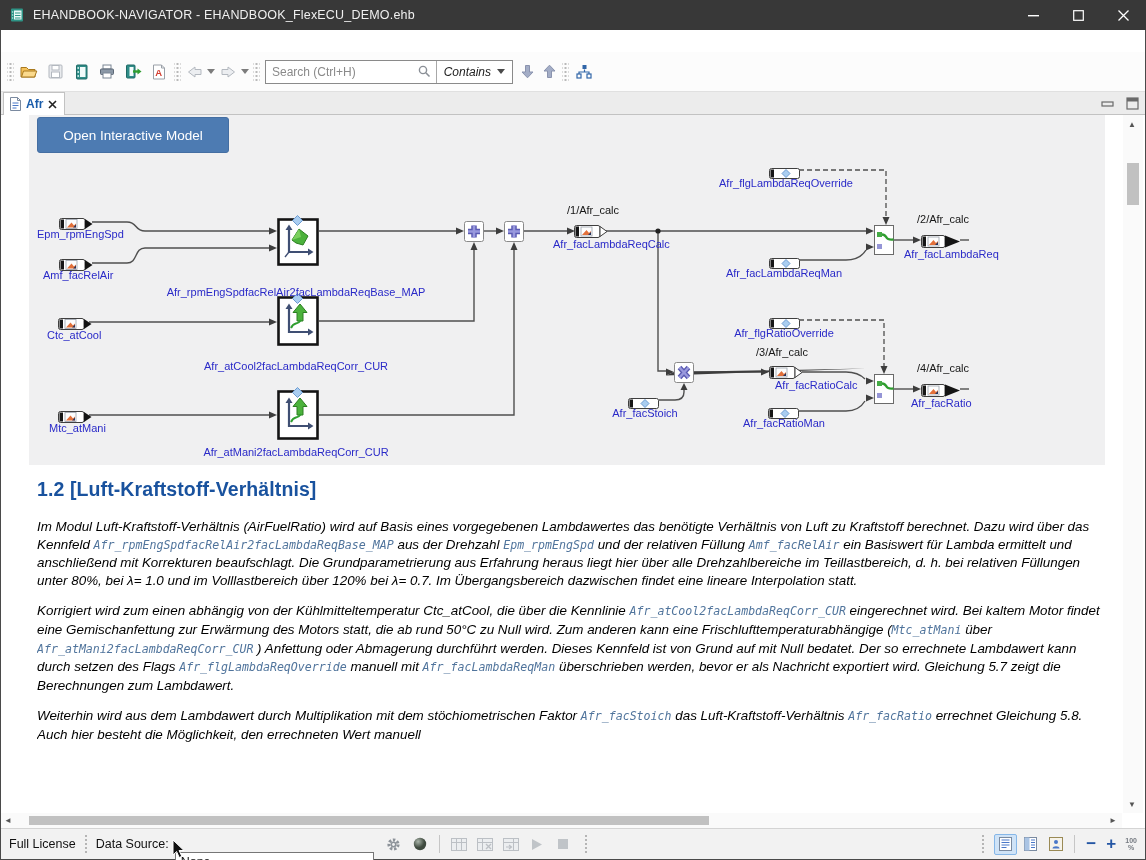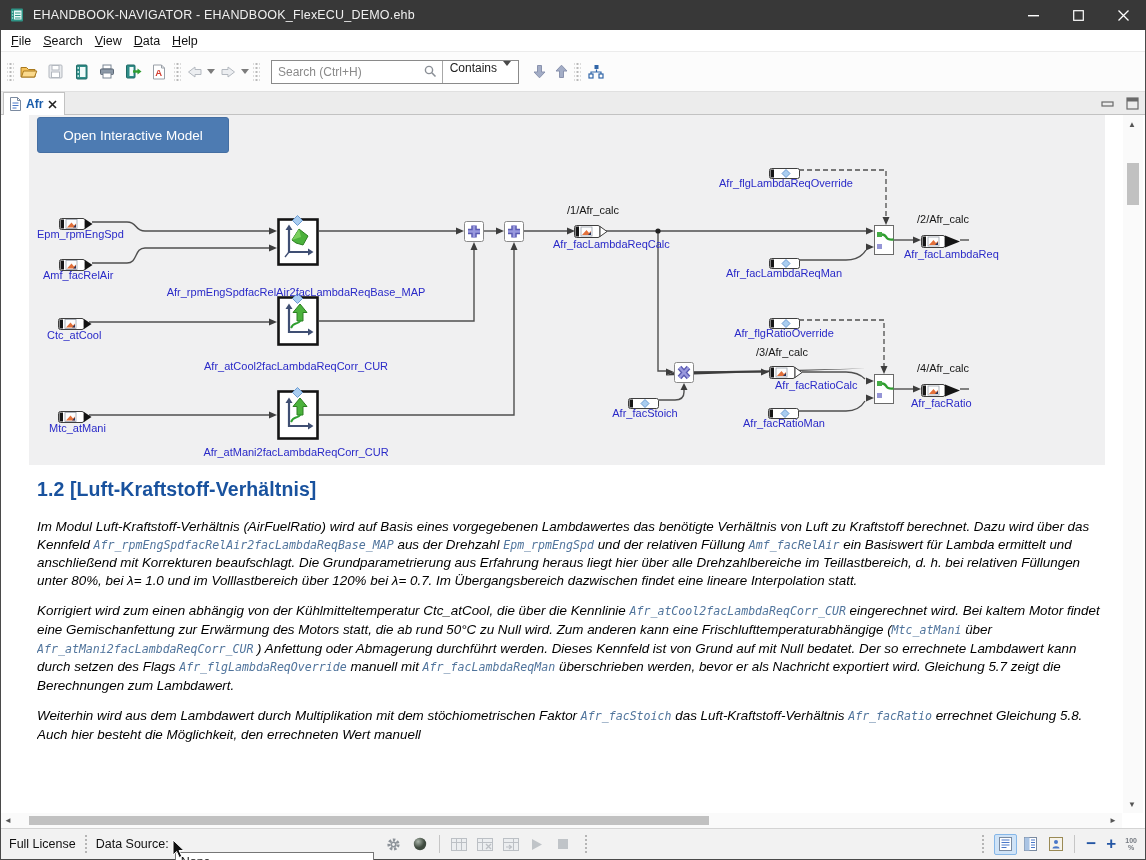--- a/index.html
+++ b/index.html
@@ -23,26 +23,26 @@
   .menu-item::first-letter { text-decoration:underline; }
 
   
   .toolbar { position:absolute; left:1px; top:52px; width:1144px; height:40px; background:#fcfcfc;
              border-bottom:1px solid #e0e0e0; display:flex; align-items:center; padding-left:4px; }
   .grip { width:7px; height:22px; background-image:radial-gradient(#b9b9b9 1px, transparent 1.1px);
           background-size:4px 4px; background-position:center; margin:0 2px; }
   .tb-btn { width:26px; height:26px; display:flex; align-items:center; justify-content:center; border-radius:2px; }
   .tb-caret { width:12px; height:26px; display:flex; align-items:center; justify-content:center; }
   .searchbox { display:flex; align-items:center; height:24px; border:1px solid #8a8a8a; background:#fff;
-               width:248px; margin:0 9px; }
+               width:248px; margin:0 3px; }
   .searchbox input { flex:1; border:none; outline:none; font-size:12px; color:#333; padding:0 6px;
                      font-family:"Liberation Sans",sans-serif; min-width:0; background:transparent; }
   .searchbox input::placeholder { color:#8a8a8a; }
   .sb-div { width:1px; height:22px; background:#a8a8a8; }
-  .contains { display:flex; align-items:flex-start; gap:6px; padding:0 7px; font-size:12px; color:#222; height:22px; }
+  .contains { display:flex; align-items:center; gap:6px; padding:0 7px; font-size:12px; color:#222; height:22px;font-style:italic; }
   .caret-down { width:0; height:0; border-left:4px solid transparent; border-right:4px solid transparent;
                 border-top:5px solid #4a4a4a; }
 
   
   .tabstrip { position:absolute; left:1px; top:92px; width:1144px; height:23px; background:#ececec;
               border-bottom:1px solid #c2c2c2; }
   .tab { position:absolute; left:2px; top:0; width:62px; height:23px; background:#fff;
          border:1px solid #c2c2c2; border-bottom:none; display:flex; align-items:center; padding:0 6px; gap:5px; }
   .tab-label { font-size:12px; color:#1a5dab; font-weight:bold; }
   .tabstrip-btns { position:absolute; right:6px; top:3px; display:flex; gap:12px; align-items:center; height:17px; }
@@ -119,27 +119,20 @@
           </svg>
       </div>
       <div class="win-btn">
         <svg width="11" height="11" viewBox="0 0 11 11">
             <path d="M0.5 0.5 L10.5 10.5 M10.5 0.5 L0.5 10.5" stroke="#fff" stroke-width="1.3"></path>
           </svg>
       </div>
     </div>
   </div>
 
-  <div class="menubar">
-    <span class="menu-item">File</span>
-    <span class="menu-item">Search</span>
-    <span class="menu-item">View</span>
-    <span class="menu-item">Data</span>
-    <span class="menu-item">Help</span>
-  </div>
 
   <div class="toolbar">
     <div class="grip"></div>
 
     <div class="tb-btn">
       <svg width="18" height="15" viewBox="0 0 18 15">
         <path d="M1 3.5 L6.5 3.5 L8.5 5.5 L15 5.5 L15 13 L1 13 Z" fill="#f5c25a" stroke="#a8791f"></path>
         <path d="M3.5 7 L16.8 7 L14.5 13 L1.5 13 Z" fill="#fbda8d" stroke="#a8791f"></path>
       </svg>
     </div>

